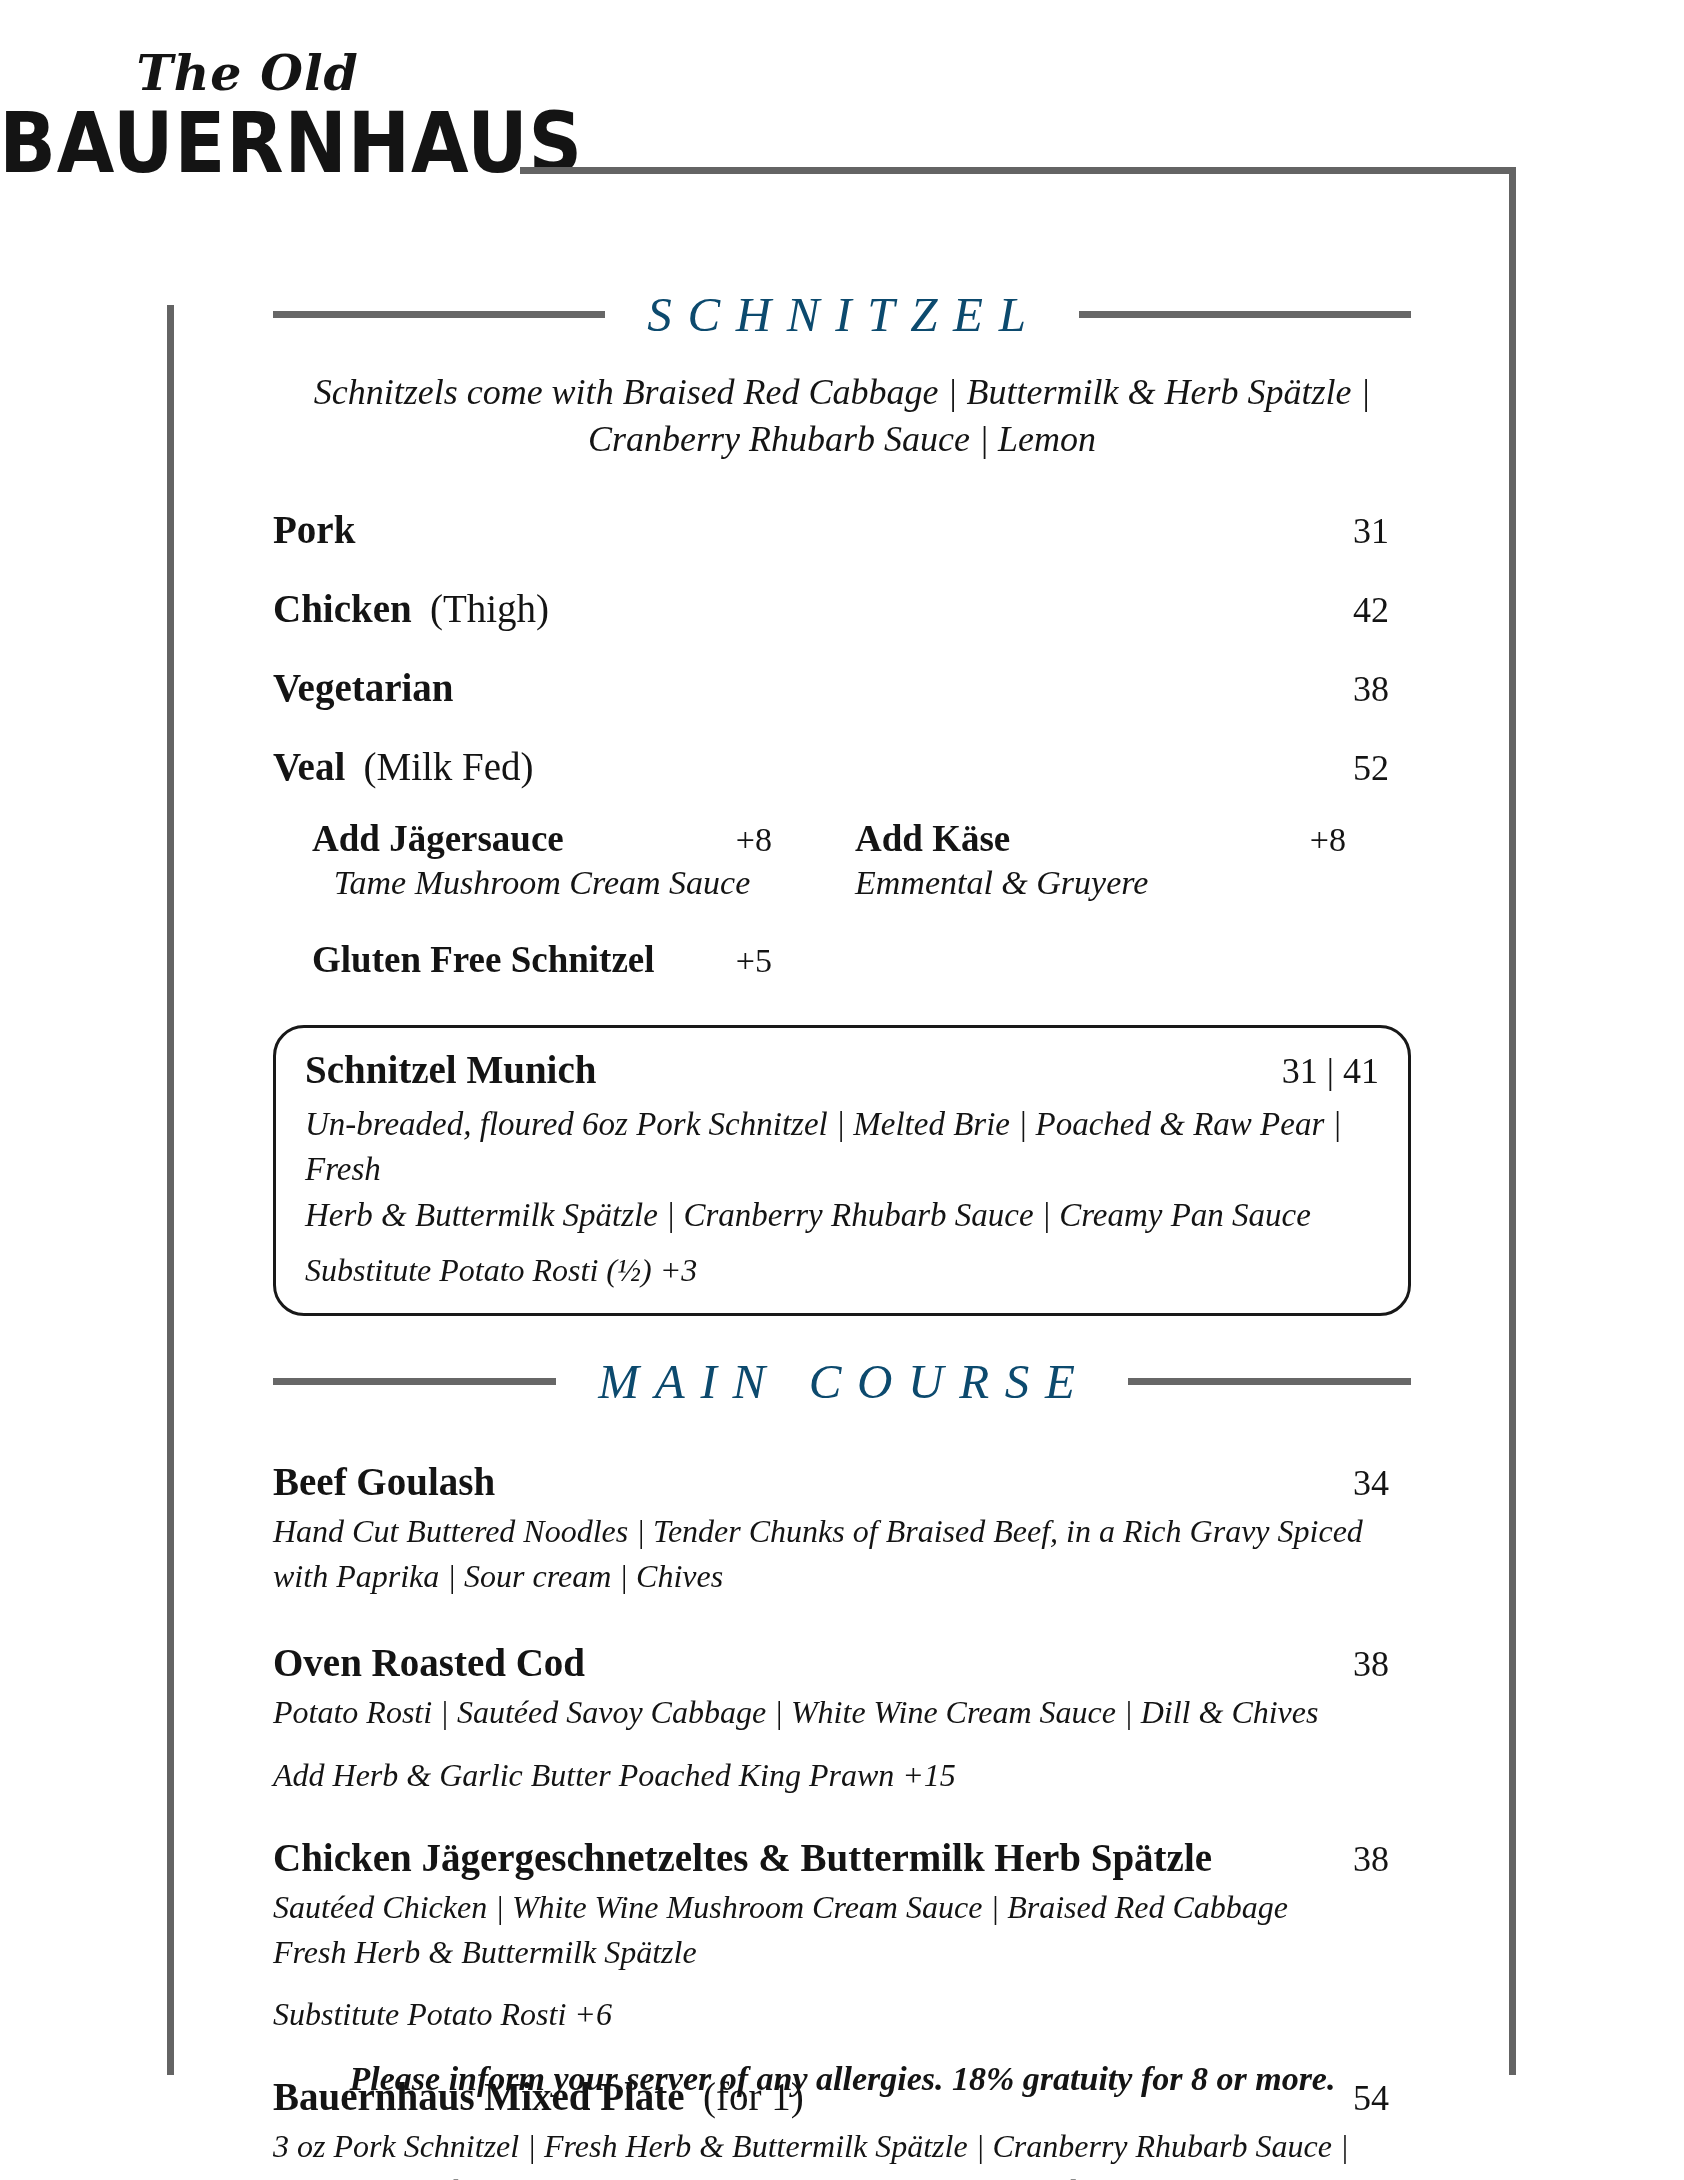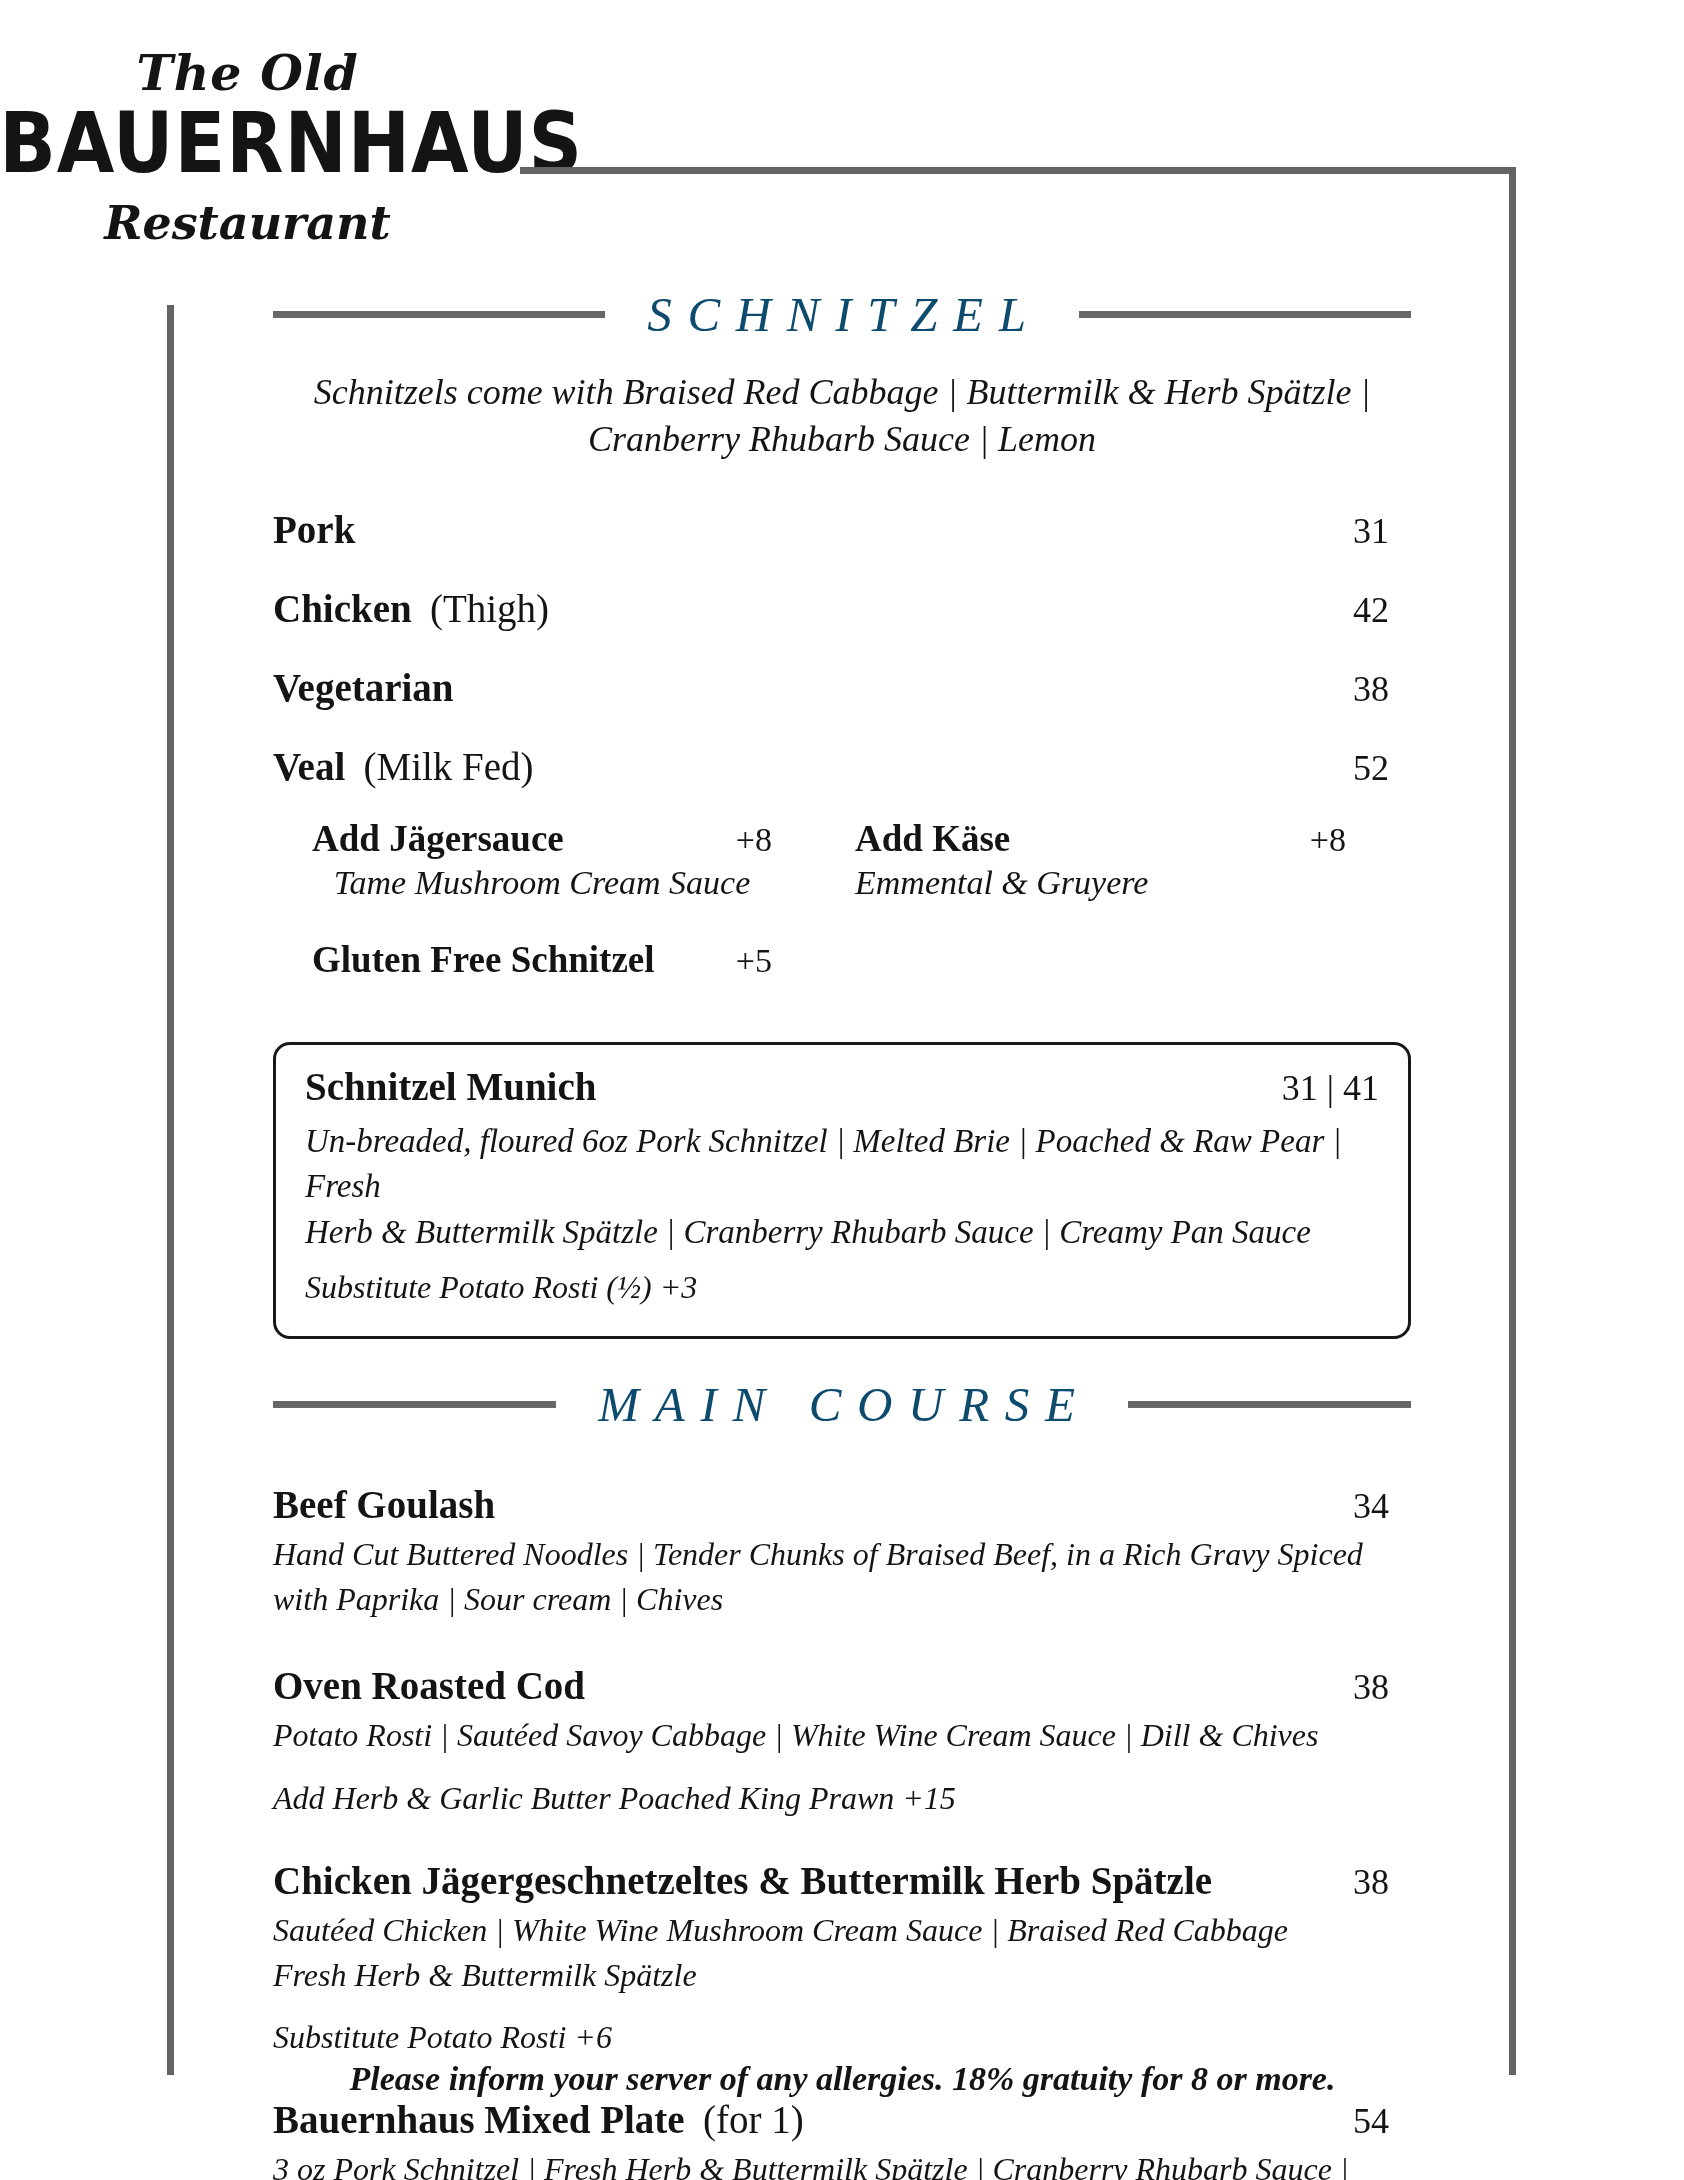--- a/index.html
+++ b/index.html
@@ -59,22 +59,22 @@
   .addon-head { display:flex; justify-content:space-between; align-items:baseline; }
   .addon-name { font-size:37px; font-weight:bold; }
   .addon-price { font-size:34px; }
   .addon-desc { font-style:italic; font-size:34px; margin-top:3.4px; }
   .gluten-row {
     display:flex; justify-content:space-between; align-items:baseline;
     width:460px; margin-left:39px; margin-top:36px;
   }
   
   .feature-box {
-    border:3.4px solid #181818; border-radius:17px;
-    margin-top:61px; padding:19px 29px 30px 29px;
+    border:3.4px solid #181818; border-radius:31px;
+    margin-top:44px; padding:19px 29px 24px 29px;
   }
   .feature-head { display:flex; justify-content:space-between; align-items:baseline; }
   .feature-name { font-size:39px; font-weight:bold; }
   .feature-price { font-size:36px; }
   .feature-desc {
     font-style:italic; font-size:33px; line-height:1.38;
     margin-top:10.2px; white-space:pre-line;
   }
   .feature-sub { font-style:italic; font-size:32px; margin-top:13.6px; }
   
@@ -94,21 +94,20 @@
     position:absolute; left:0; top:2060px; width:100%;
     text-align:center; font-weight:bold; font-style:italic; font-size:34px;
   }
 </style>
 </head>
 <body>
 
 <div class="logo">
   <div class="logo-top">The Old</div>
   <div class="logo-name">BAUERNHAUS</div>
-  <div class="logo-bottom">Restaurant</div>
 </div>
 
 <div class="frame-top"></div>
 <div class="frame-right"></div>
 <div class="frame-left"></div>
 
 <div class="content">
 
   <div class="section-header">
     <div class="hline"></div>

